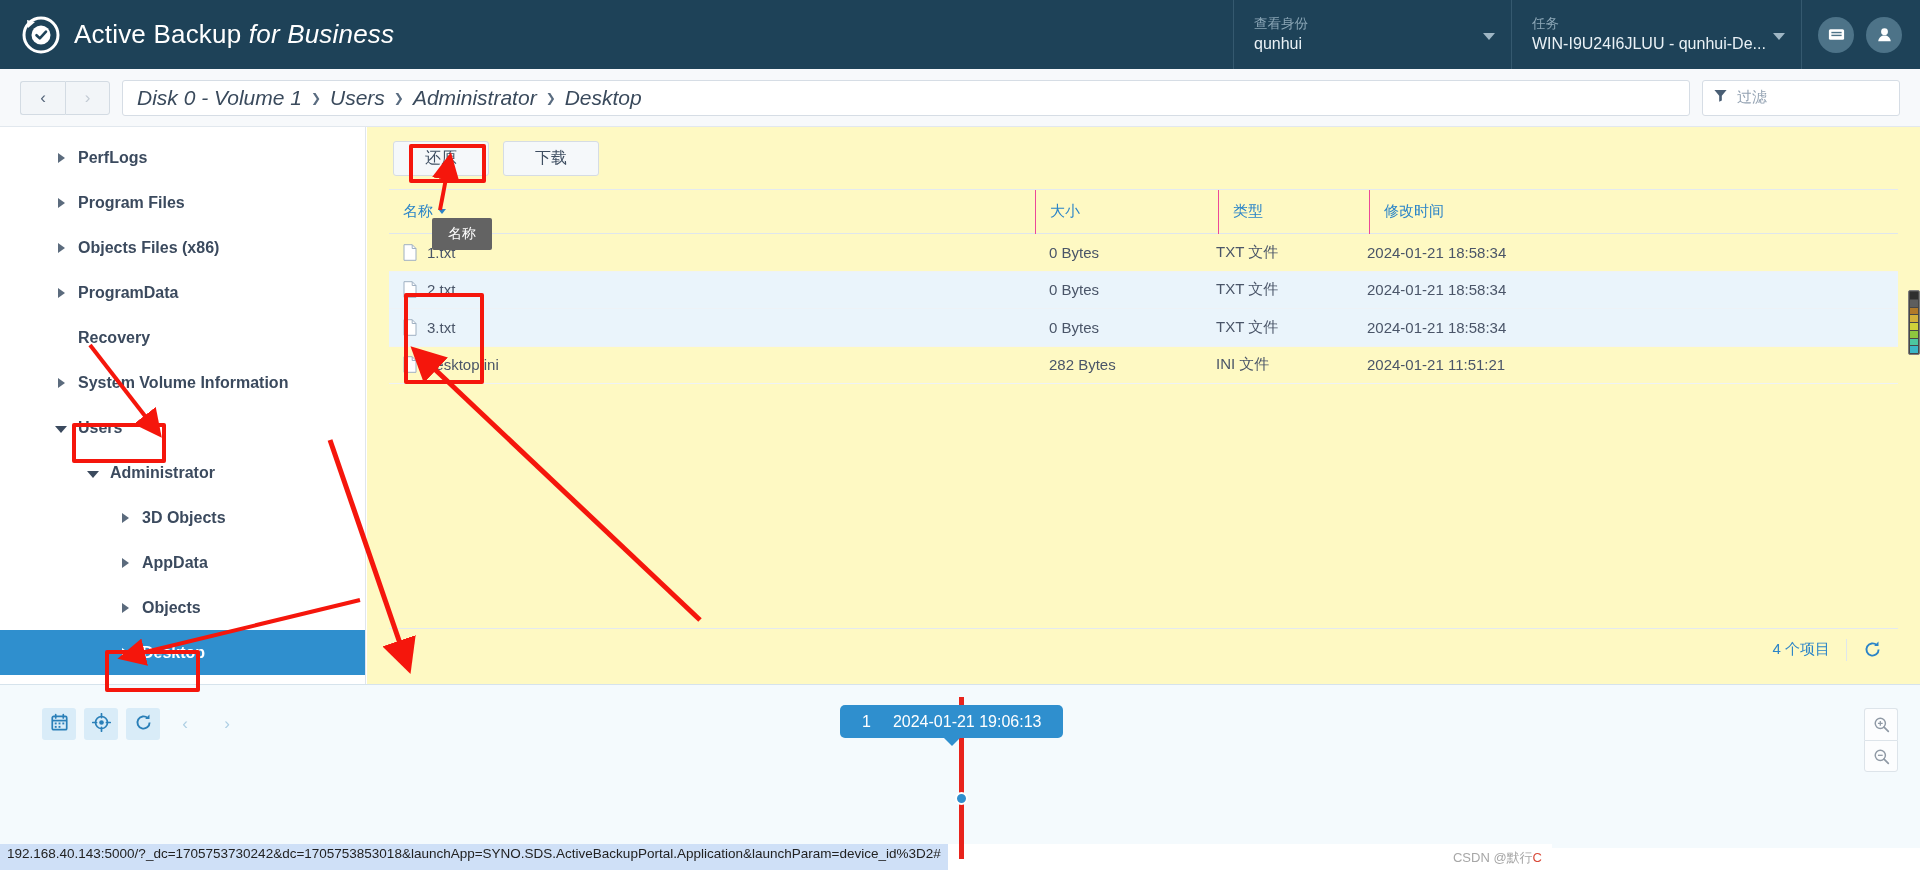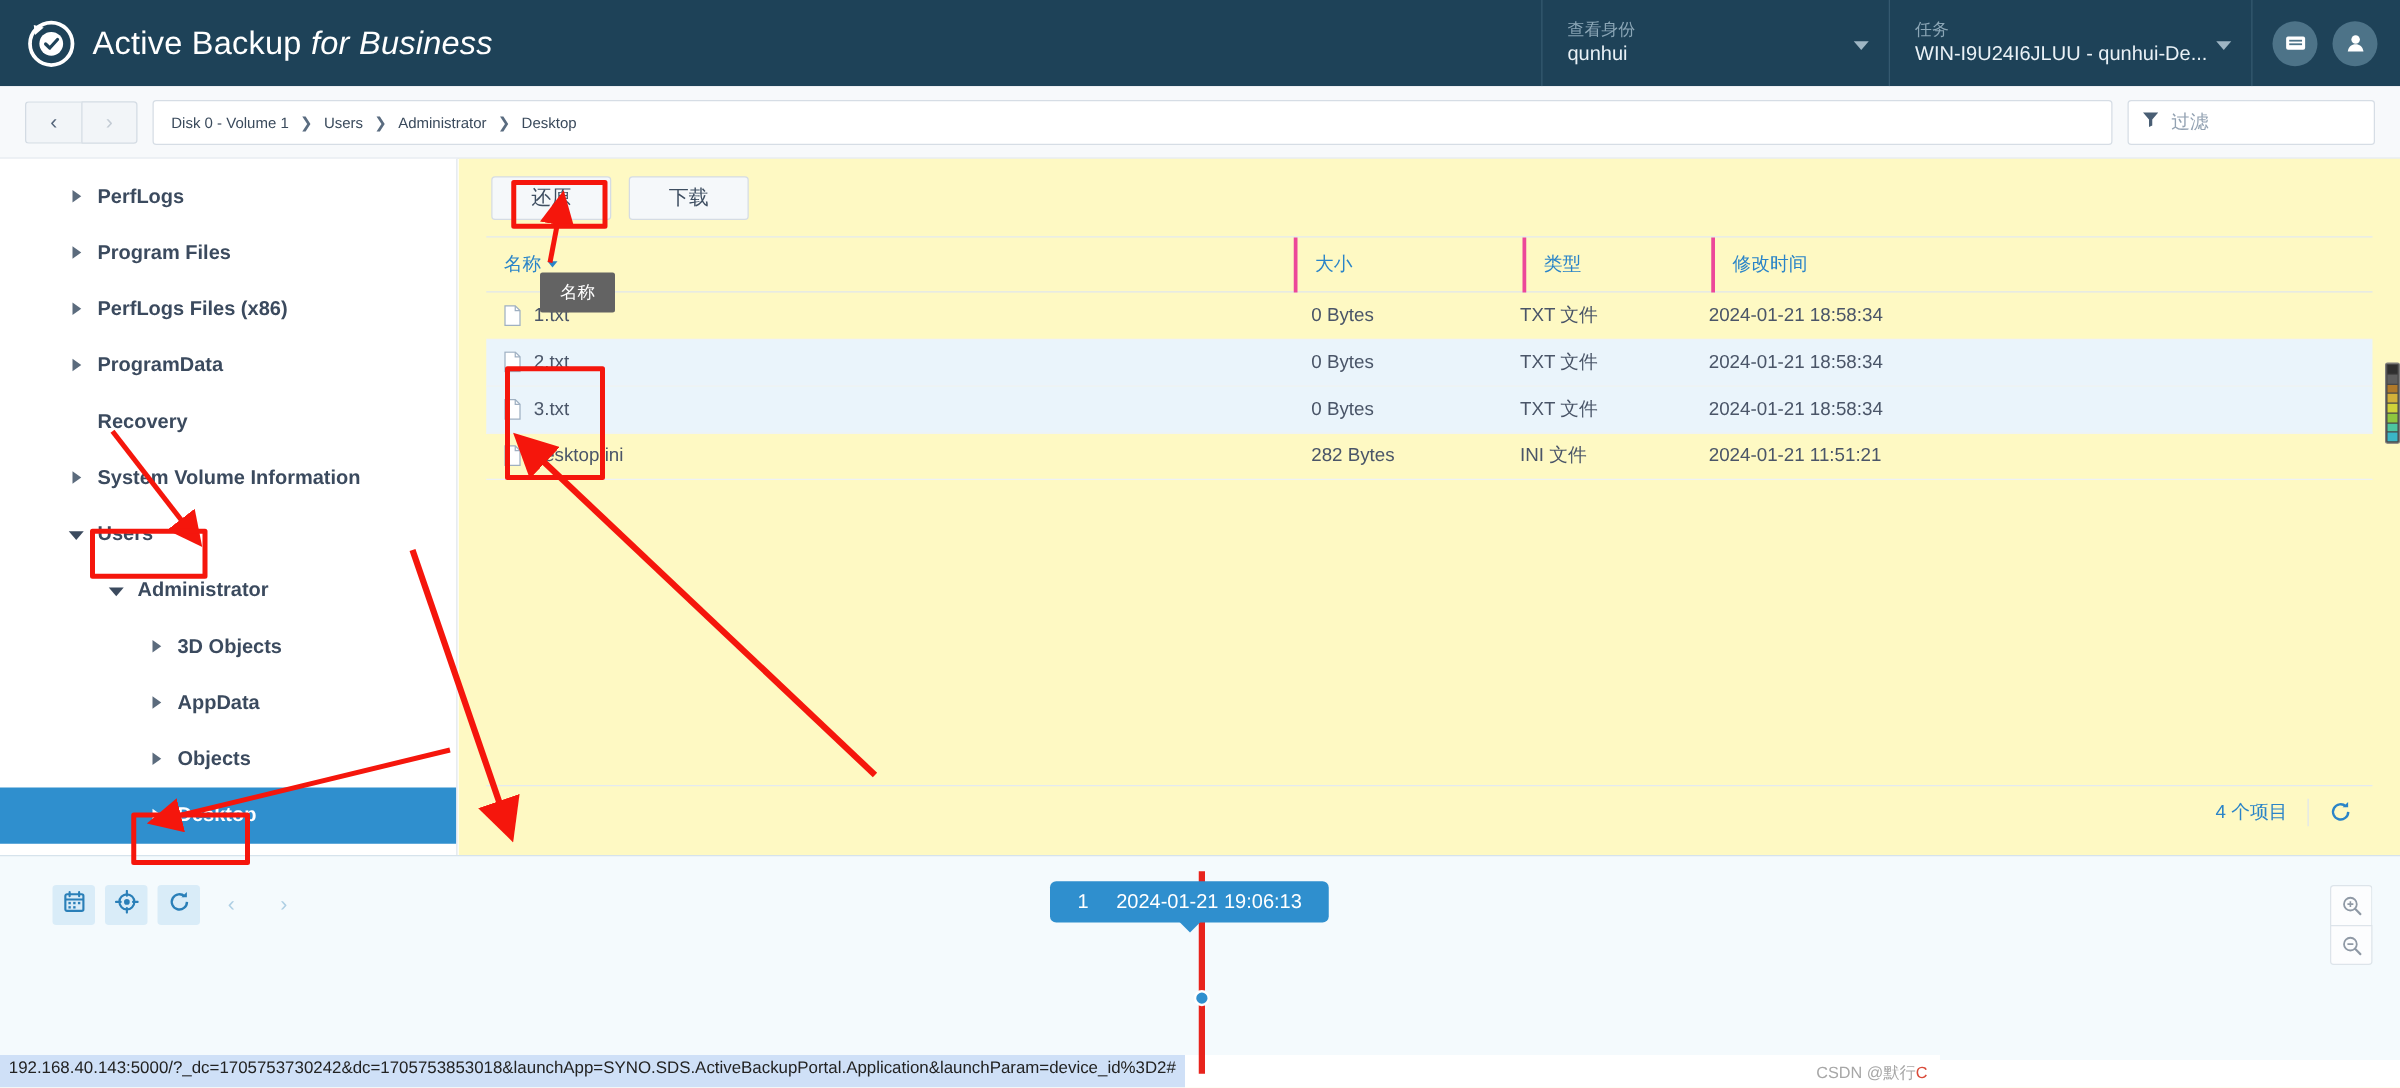--- a/index.html
+++ b/index.html
@@ -50,21 +50,21 @@
     width: 45px; height: 34px; border: 1px solid #d3dbe3; background: #f2f5f8;
     display: flex; align-items: center; justify-content: center; cursor: pointer; color: #55657a;
     font-size: 17px;
   }
   .navbtn.first { border-radius: 3px 0 0 3px; border-right: none; }
   .navbtn.last { border-radius: 0 3px 3px 0; color: #c3cbd4; }
   .crumbbox {
     flex: 1 1 auto; height: 36px; background: #ffffff; border: 1px solid #d6dde5; border-radius: 3px;
     display: flex; align-items: center; padding: 0 14px; margin-right: 12px;
   }
-  .crumb { color: #3a4a5c; font-size: 12px; }
+  .crumb { color: #3a4a5c; font-size: 21px; font-style: italic; }
   .crumb.link { cursor: pointer; }
   .crumb-sep { color: #5a6c80; font-size: 12px; margin: 0 9px; }
   .filterbox {
     width: 198px; height: 36px; background: #ffffff; border: 1px solid #d6dde5; border-radius: 3px;
     display: flex; align-items: center; padding: 0 10px; gap: 9px; cursor: text;
   }
   .filter-ph { color: #93a2b2; font-size: 15px; }
 
   
   .sidebar {
@@ -93,21 +93,21 @@
   .toolbar { height: 62px; display: flex; align-items: center; padding-left: 26px; gap: 14px; }
   .tbtn {
     min-width: 96px; height: 35px; padding: 0 18px; border: 1px solid #d5dce4; border-radius: 3px;
     background: #f5f8fa; color: #3e4e61; font-size: 16px; cursor: pointer;
     display: flex; align-items: center; justify-content: center;
   }
   .grid { margin: 0 22px; border-top: 1px solid #e4eaf0; }
   .grid-head { display: flex; height: 44px; align-items: center; border-bottom: 1px solid #dfe6ed; }
   .gh {
     font-size: 15px; color: #2a84c8; padding-left: 14px; display: flex; align-items: center; gap: 5px;
-    height: 44px; cursor: pointer; border-left: 3px solid #ec4899;
+    height: 44px; cursor: pointer; border-left: 1px solid #ec4899;
   }
   .gh.c0 { border-left: none; width: 646px; }
   .gh.c1 { width: 167px; }
   .gh.c2 { width: 151px; margin-left: 16px; }
   .gh.c3 { width: 250px; }
   .sort-caret { width: 0; height: 0; border-left: 4px solid transparent; border-right: 4px solid transparent; border-top: 5px solid #2a84c8; }
   .grow { display: flex; height: 37.5px; align-items: center; border-bottom: 1px solid #eef2f6; cursor: pointer; }
   .grow.alt { background: #eaf4fb; }
   .gc { font-size: 15px; color: #4a5568; padding-left: 14px; }
   .gc.c0 { width: 646px; display: flex; align-items: center; gap: 10px; }
@@ -263,21 +263,21 @@
       <div class="tree-item" style="padding-left: 52px;">
         <span class="tw"><i></i></span>
         <span class="tlabel">PerfLogs</span>
       </div>
       <div class="tree-item" style="padding-left: 52px;">
         <span class="tw"><i></i></span>
         <span class="tlabel">Program Files</span>
       </div>
       <div class="tree-item" style="padding-left: 52px;">
         <span class="tw"><i></i></span>
-        <span class="tlabel">PerfLogs Files (x86)</span>
+        <span class="tlabel">Objects Files (x86)</span>
       </div>
       <div class="tree-item" style="padding-left: 52px;">
         <span class="tw"><i></i></span>
         <span class="tlabel">ProgramData</span>
       </div>
       <div class="tree-item" style="padding-left: 52px;">
         <span class="tw"></span>
         <span class="tlabel">Recovery</span>
       </div>
       <div class="tree-item" style="padding-left: 52px;">

